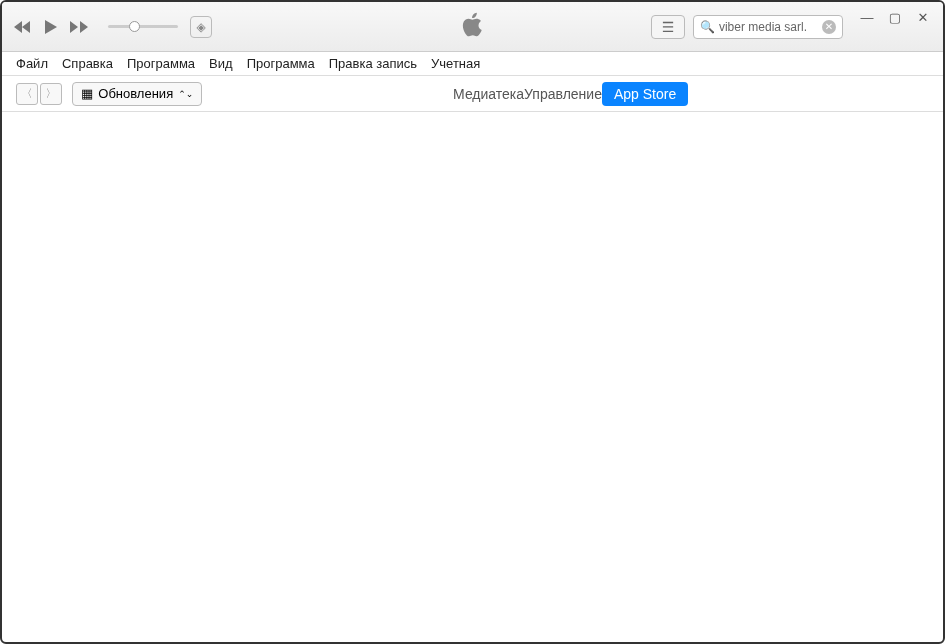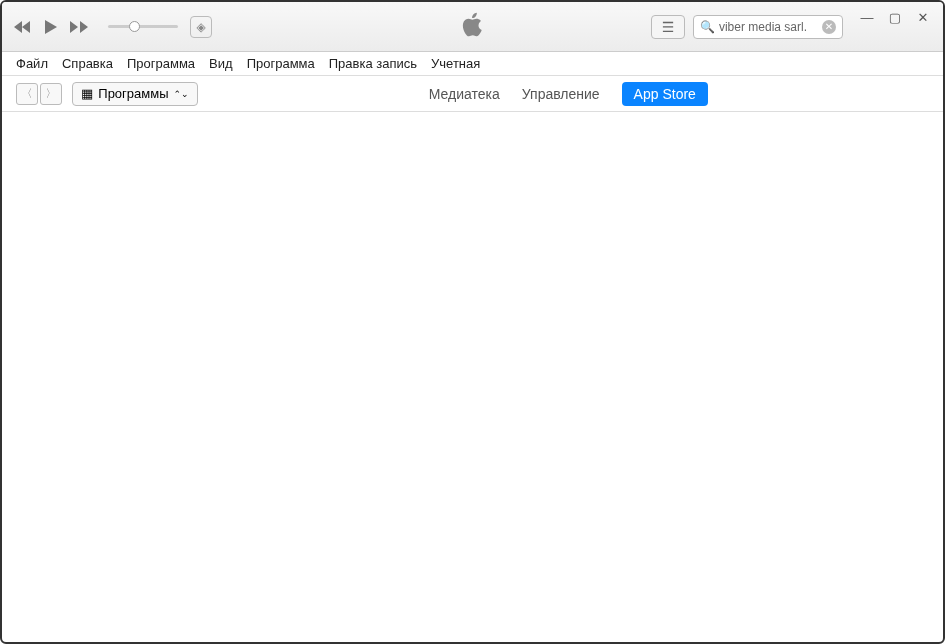--- a/index.html
+++ b/index.html
@@ -16,21 +16,21 @@
 .apple-logo{position:absolute;left:50%;transform:translateX(-50%);color:#888}
 .right-tools{margin-left:auto;display:flex;gap:8px;align-items:center;margin-right:90px}
 .list-btn{width:34px;height:24px;border:1px solid #bbb;border-radius:4px;background:#f5f5f5;display:flex;align-items:center;justify-content:center;font-size:14px;color:#666}
 .search{width:150px;height:24px;border:1px solid #bbb;border-radius:4px;background:#fff;display:flex;align-items:center;padding:0 6px;font-size:12px;color:#666;gap:4px}
 .search-clear{margin-left:auto;width:14px;height:14px;background:#bbb;border-radius:50%;color:#fff;font-size:10px;display:flex;align-items:center;justify-content:center}
 .menubar{height:24px;display:flex;gap:14px;padding:8px 14px;font-size:13px;color:#222;align-items:center;border-bottom:1px solid #ddd}
 .secondbar{height:36px;display:flex;align-items:center;padding:0 14px;gap:10px;border-bottom:1px solid #ddd}
 .navbtns{display:flex;gap:2px}
 .navbtn{width:22px;height:22px;border:1px solid #bbb;border-radius:3px;background:#f8f8f8;display:flex;align-items:center;justify-content:center;font-size:11px;color:#888}
 .cat-sel{height:24px;border:1px solid #bbb;border-radius:4px;background:#f8f8f8;display:flex;align-items:center;padding:0 8px;font-size:13px;gap:5px}
-.tabs{margin-left:auto;margin-right:auto;display:flex;gap:22px;font-size:14px;align-items:center}
+.tabs{margin-left:auto;margin-right:auto;display:flex;font-size:14px;align-items:center}
 .tab{color:#555;cursor:pointer}
 .tab.active{background:#0a84ff;color:#fff;padding:4px 12px;border-radius:4px}
 .main{flex:1;position:relative;overflow:hidden}
 .scrollbar-v{position:absolute;right:2px;top:110px;bottom:20px;width:14px;background:#f0f0f0;border-left:1px solid #ddd}
 </style>
 </head>
 <body>
 
 <div class="titlebar">
   <div class="play-cluster">
@@ -84,21 +84,21 @@
   <span>Учетная</span>
 </div>
 
 <div class="secondbar">
   <div class="navbtns">
     <div class="navbtn">〈</div>
     <div class="navbtn">〉</div>
   </div>
   <div class="cat-sel">
     <span>▦</span>
-    <span>Программы</span>
+    <span>Обновления</span>
     <span style="font-size:9px">⌃⌄</span>
   </div>
   <div class="tabs">
     <span class="tab">Медиатека</span>
     <span class="tab">Управление</span>
     <span class="tab active">App Store</span>
   </div>
 </div>
 
 <div class="main">

